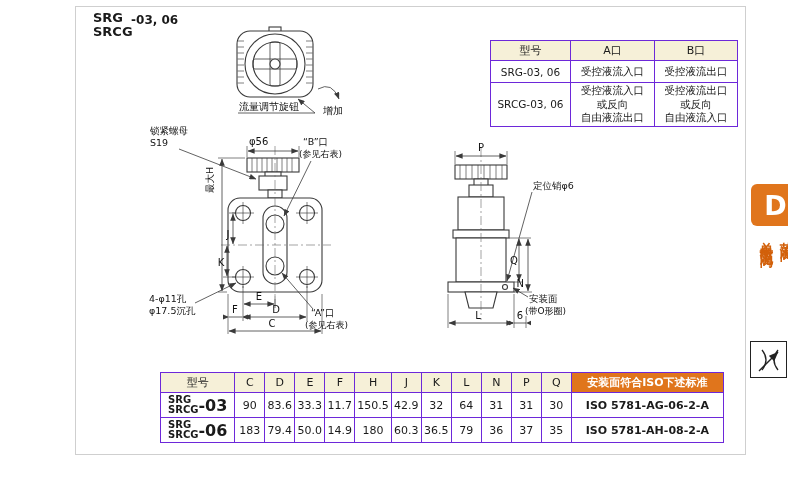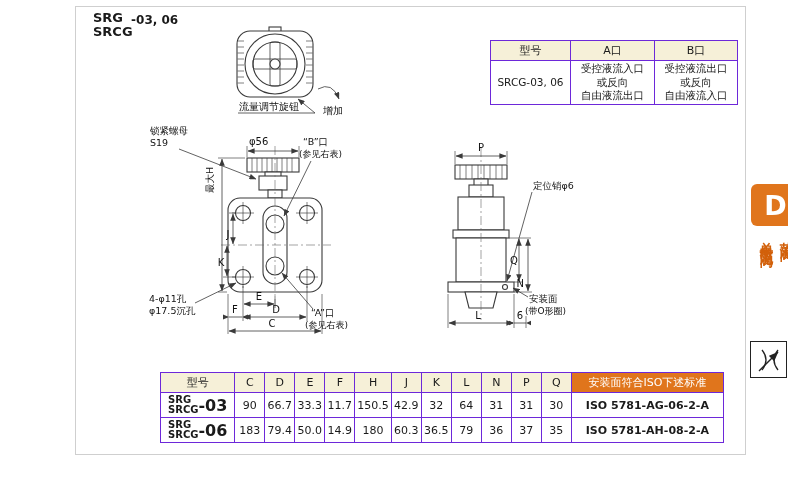--- a/index.html
+++ b/index.html
@@ -24,21 +24,21 @@
   
   table { border-collapse:collapse; table-layout:fixed; }
   th,td { border:1px solid #6d28d9; text-align:center; padding:1px 2px; }
   .port-table { position:absolute; left:490px; top:40px; font-size:10.5px; }
   .port-table th { background:var(--cream,#f6f0d8); font-weight:normal; height:20px; font-size:11px; }
   .port-table tbody tr:first-child td { height:22px; }
   .preline { white-space:pre-line; line-height:1.3; font-size:10.5px; }
 
   .dim-table { position:absolute; left:160px; top:372px; font-size:11px; }
   .dim-table th { background:var(--cream,#f6f0d8); font-weight:normal; height:20px; }
-  .dim-table th.iso-h { background:var(--accent,#e0751c); color:#fff; font-weight:normal;margin-left:16px; }
+  .dim-table th.iso-h { background:var(--accent,#e0751c); color:#fff; font-weight:bold;margin-left:16px; }
   .dim-table td { height:25px; }
   .mcell { display:flex; align-items:center; justify-content:space-between; padding:0 5px; }
   .mnames { display:flex; flex-direction:column; line-height:10px; font-size:10px; font-weight:bold; text-align:left; }
   .msize { font-weight:bold; font-size:16px; }
   .iso-cell { font-weight:bold; }
 
   
   .note { position:absolute; left:167px; top:446px; font-size:11px; }
   .pageref { font-family:"DejaVu Serif","Liberation Serif",serif; font-style:italic; font-weight:bold; }
 
@@ -263,20 +263,25 @@
       </colgroup>
     <thead>
       <tr>
         <th>型号</th>
         <th>A口</th>
         <th>B口</th>
       </tr>
     </thead>
     <tbody>
       <tr>
+        <td>SRG-03, 06</td>
+        <td class="preline">受控液流入口</td>
+        <td class="preline">受控液流出口</td>
+      </tr>
+      <tr>
         <td>SRCG-03, 06</td>
         <td class="preline">受控液流入口
 或反向
 自由液流出口</td>
         <td class="preline">受控液流出口
 或反向
 自由液流入口</td>
       </tr>
     </tbody>
   </table>
@@ -319,21 +324,21 @@
         <td>
           <div class="mcell">
             <span class="mnames">
                 <span>SRG</span>
                 <span>SRCG</span>
               </span>
             <span class="msize">-03</span>
           </div>
         </td>
         <td>90</td>
-        <td>66.7</td>
+        <td>83.6</td>
         <td>33.3</td>
         <td>11.7</td>
         <td>150.5</td>
         <td>42.9</td>
         <td>32</td>
         <td>64</td>
         <td>31</td>
         <td>31</td>
         <td>30</td>
         <td class="iso-cell">ISO 5781-AG-06-2-A</td>

